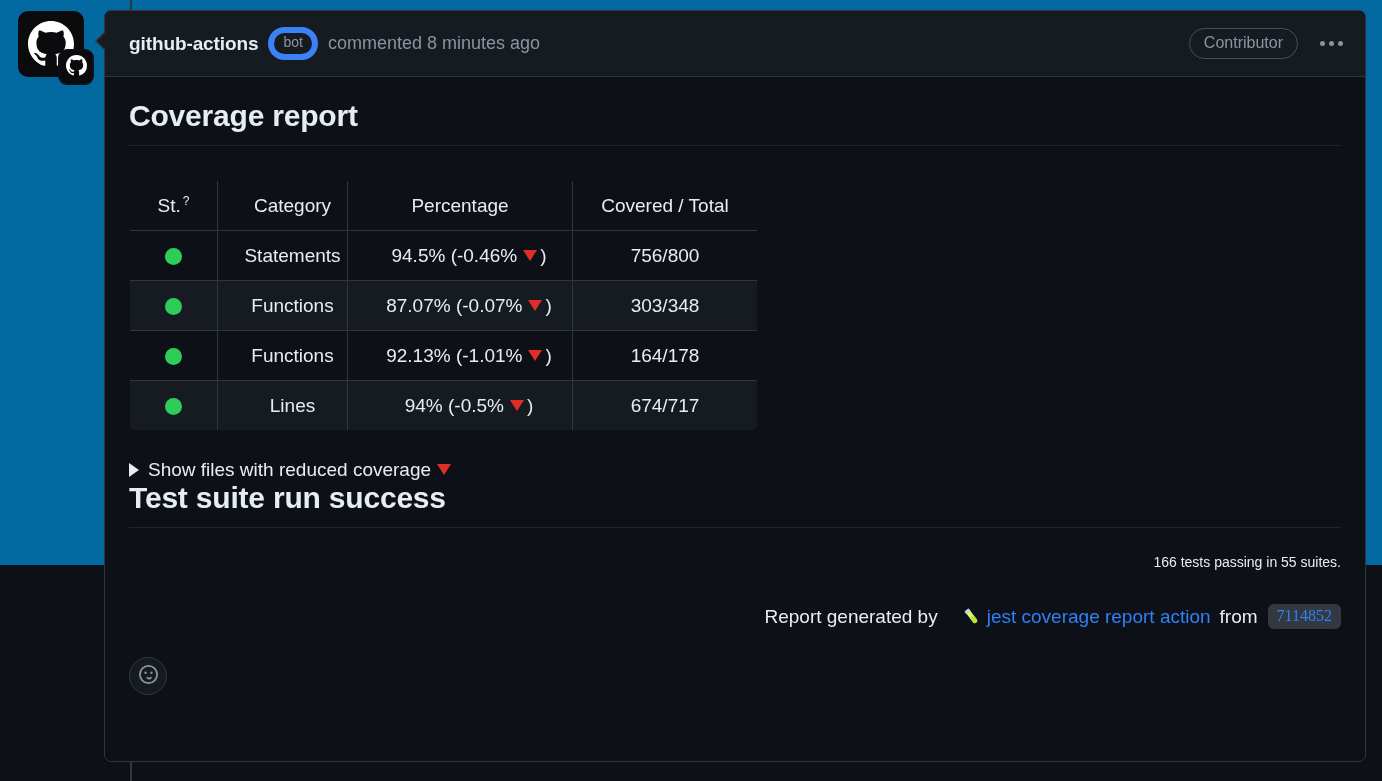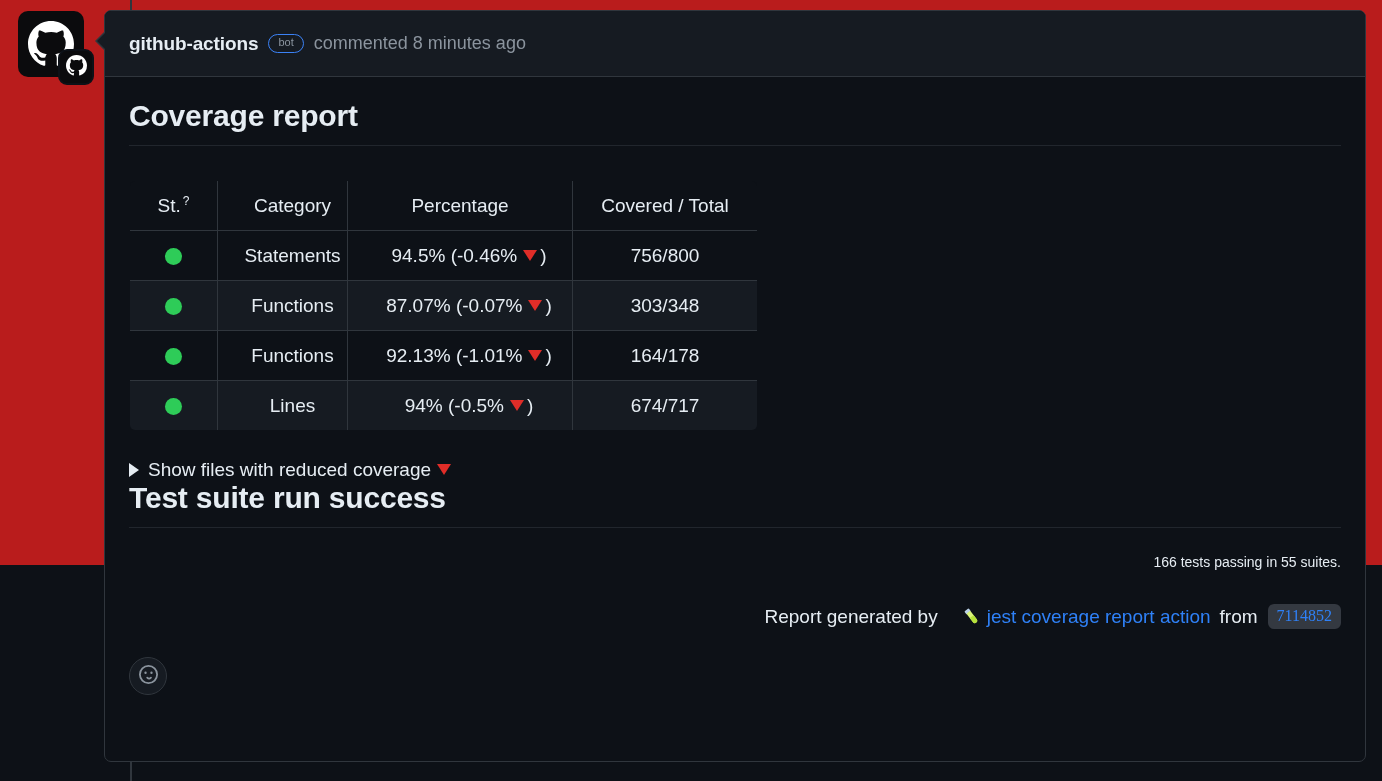--- a/index.html
+++ b/index.html
@@ -10,21 +10,21 @@
     height: 781px;
     overflow: hidden;
     font-family: "Liberation Sans", sans-serif;
     -webkit-font-smoothing: antialiased;
   }
 
   #root {
     position: relative;
     width: 1382px;
     height: 565px;
-    background: #b91c1c;
+    background: #0369a1;
   }
 
   
   .timeline-rail {
     position: absolute;
     left: 130px;
     width: 2px;
     background: #30363d;
   }
   .timeline-rail.top { top: 0; height: 14px; }
@@ -111,23 +111,23 @@
     box-sizing: border-box;
   }
   .author {
     font-size: 19px;
     font-weight: bold;
     color: #e6edf3;
     letter-spacing: -0.1px;
   }
   .bot-tag {
     margin-left: 10px;
-    font-size: 11px;
+    font-size: 14px;
     color: #8b949e;
-    border: 1px solid #3b82f6;
+    border: 6px solid #3b82f6;
     border-radius: 20px;
     padding: 1px 9px 2px 9px;
     line-height: 1.25;
   }
   .commented-text {
     margin-left: 10px;
     font-size: 18px;
     color: #8b949e;
   }
   .header-right {
@@ -331,20 +331,28 @@
 
   <div class="bubble-arrow-outer"></div>
   <div class="bubble-arrow-inner"></div>
 
   <div class="comment-box">
 
     <div class="comment-header">
       <span class="author">github-actions</span>
       <span class="bot-tag">bot</span>
       <span class="commented-text">commented 8 minutes ago</span>
+      <div class="header-right">
+        <span class="contributor-badge">Contributor</span>
+        <span class="kebab">
+          <i></i>
+            <i></i>
+            <i></i>
+        </span>
+      </div>
     </div>
 
     <div class="comment-body">
 
       <h2 class="section-title">Coverage report</h2>
 
       <table class="cov">
         <thead>
           <tr>
             <th class="col-st">

